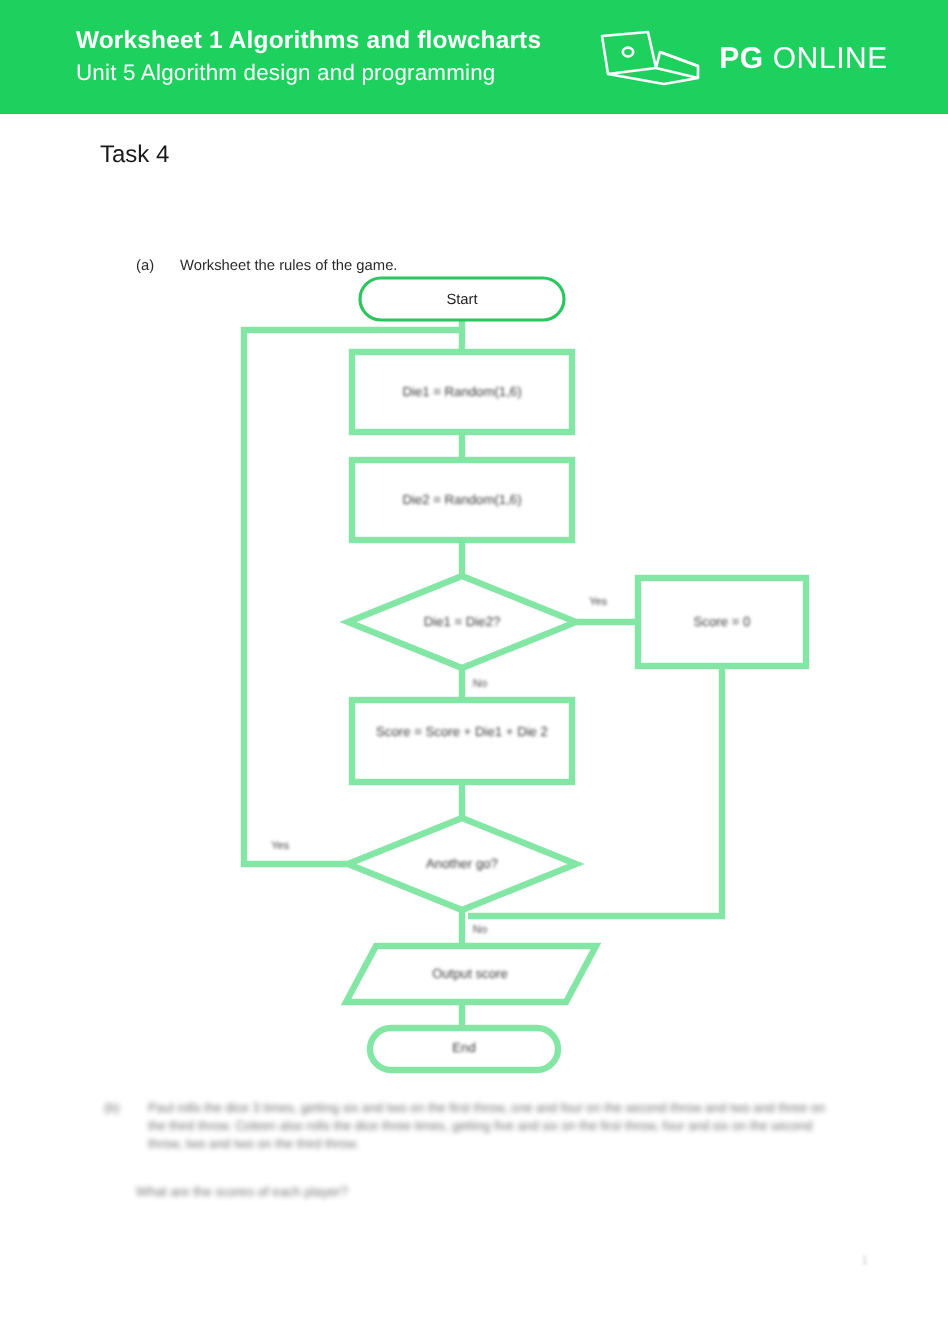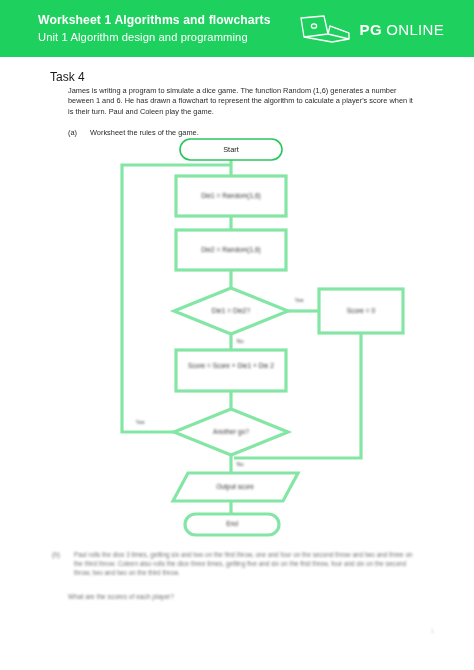--- a/index.html
+++ b/index.html
@@ -90,39 +90,38 @@
   .flow svg{display:block;}
 </style>
 </head>
 <body>
 
 <div class="page">
 
   <div class="header">
     <div class="header-titles">
       <div class="wsheet-title">Worksheet 1 Algorithms and flowcharts</div>
-      <div class="wsheet-sub">Unit 1 Algorithm design and programming</div>
+      <div class="wsheet-sub">Unit 5 Algorithm design and programming</div>
     </div>
     <div class="logo-wrap">
       <svg class="logo-mark" viewBox="0 0 56 30">
         <g fill="none" stroke="#ffffff" stroke-width="1.3" stroke-linejoin="round">
           <path d="M4,4 L27,2 L31,20 L7,23 Z"></path>
           <ellipse cx="17" cy="12" rx="2.6" ry="2.2"></ellipse>
           <path d="M31,20 L52,25 L35,28 L7,23"></path>
           <path d="M31,20 L33,12 L52,19 L52,25"></path>
           <path d="M33,12 L52,19"></path>
         </g>
       </svg>
       <div class="logo-text"><b>PG</b><span class="thin"> ONLINE</span></div>
     </div>
   </div>
 
   <div class="task-title">Task 4</div>
 
-  <div class="para">James is writing a program to simulate a dice game. The function Random (1,6) generates a number beween 1 and 6.  He has drawn a flowchart to represent the algorithm to calculate a player's score when it is their turn. Paul and Coleen play the game.</div>
 
   <div class="qa">
     <div class="marker">(a)</div>
     <div>Worksheet the rules of the game.</div>
   </div>
 
   <div class="flow">
     <svg width="474" height="410" viewBox="0 0 474 410" xmlns="http://www.w3.org/2000/svg">
       <defs>
         <style>

